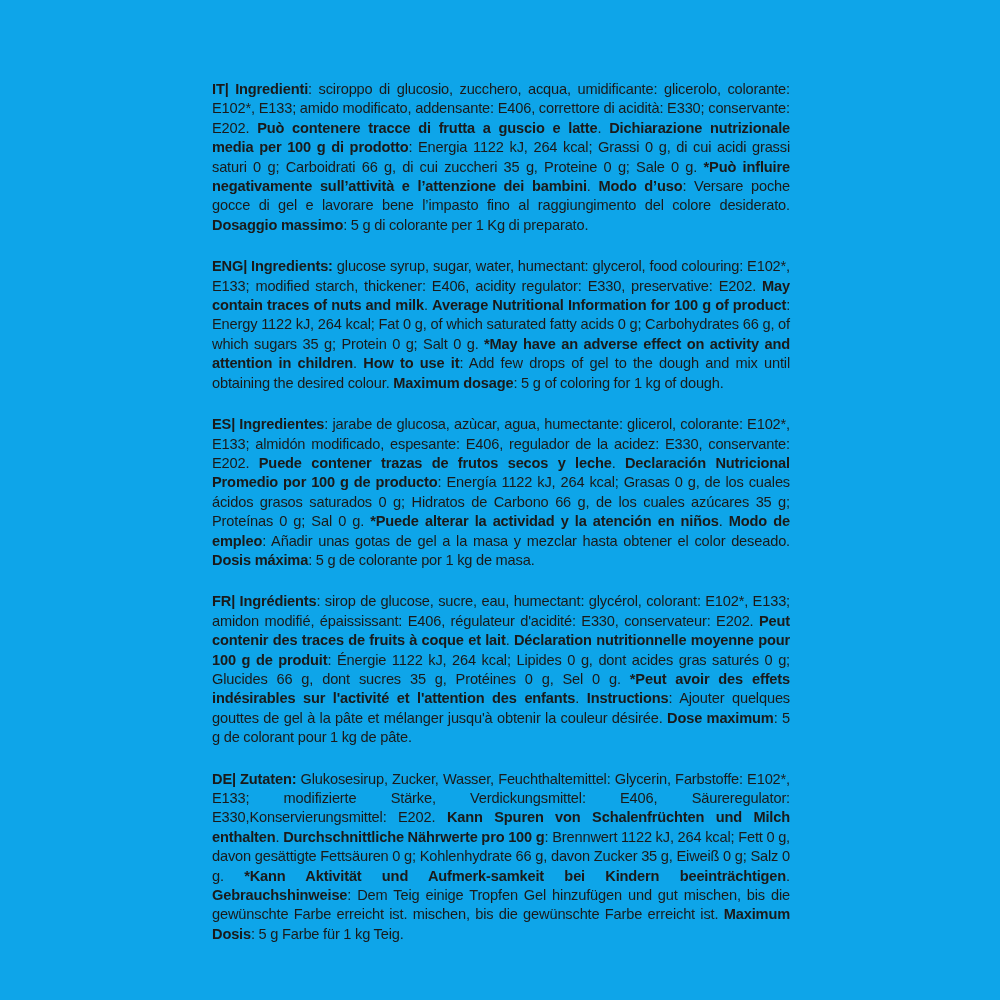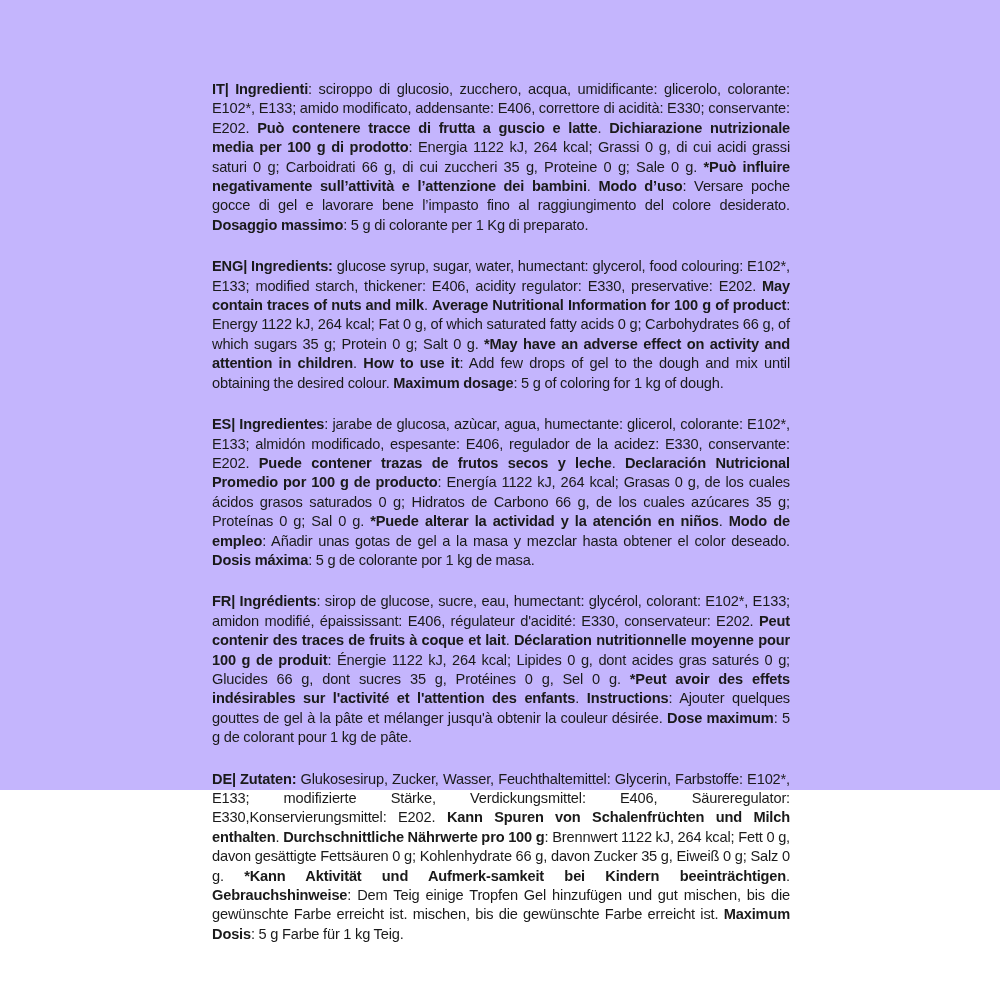--- a/index.html
+++ b/index.html
@@ -9,22 +9,22 @@
   }
   body {
     width: 1000px;
     height: 1000px;
     font-family: "Liberation Sans", sans-serif;
     color: #1a1a1a;
   }
   .page {
     position: relative;
     width: 1000px;
-    height: 790px;
-    background: #c4b5fd;
+    height: 1000px;
+    background: #0ea5e9;
     box-sizing: border-box;
   }
   .label-block {
     position: absolute;
     left: 212px;
     top: 80px;
     width: 578px;
   }
   .lang-section {
     margin-bottom: 22px;

